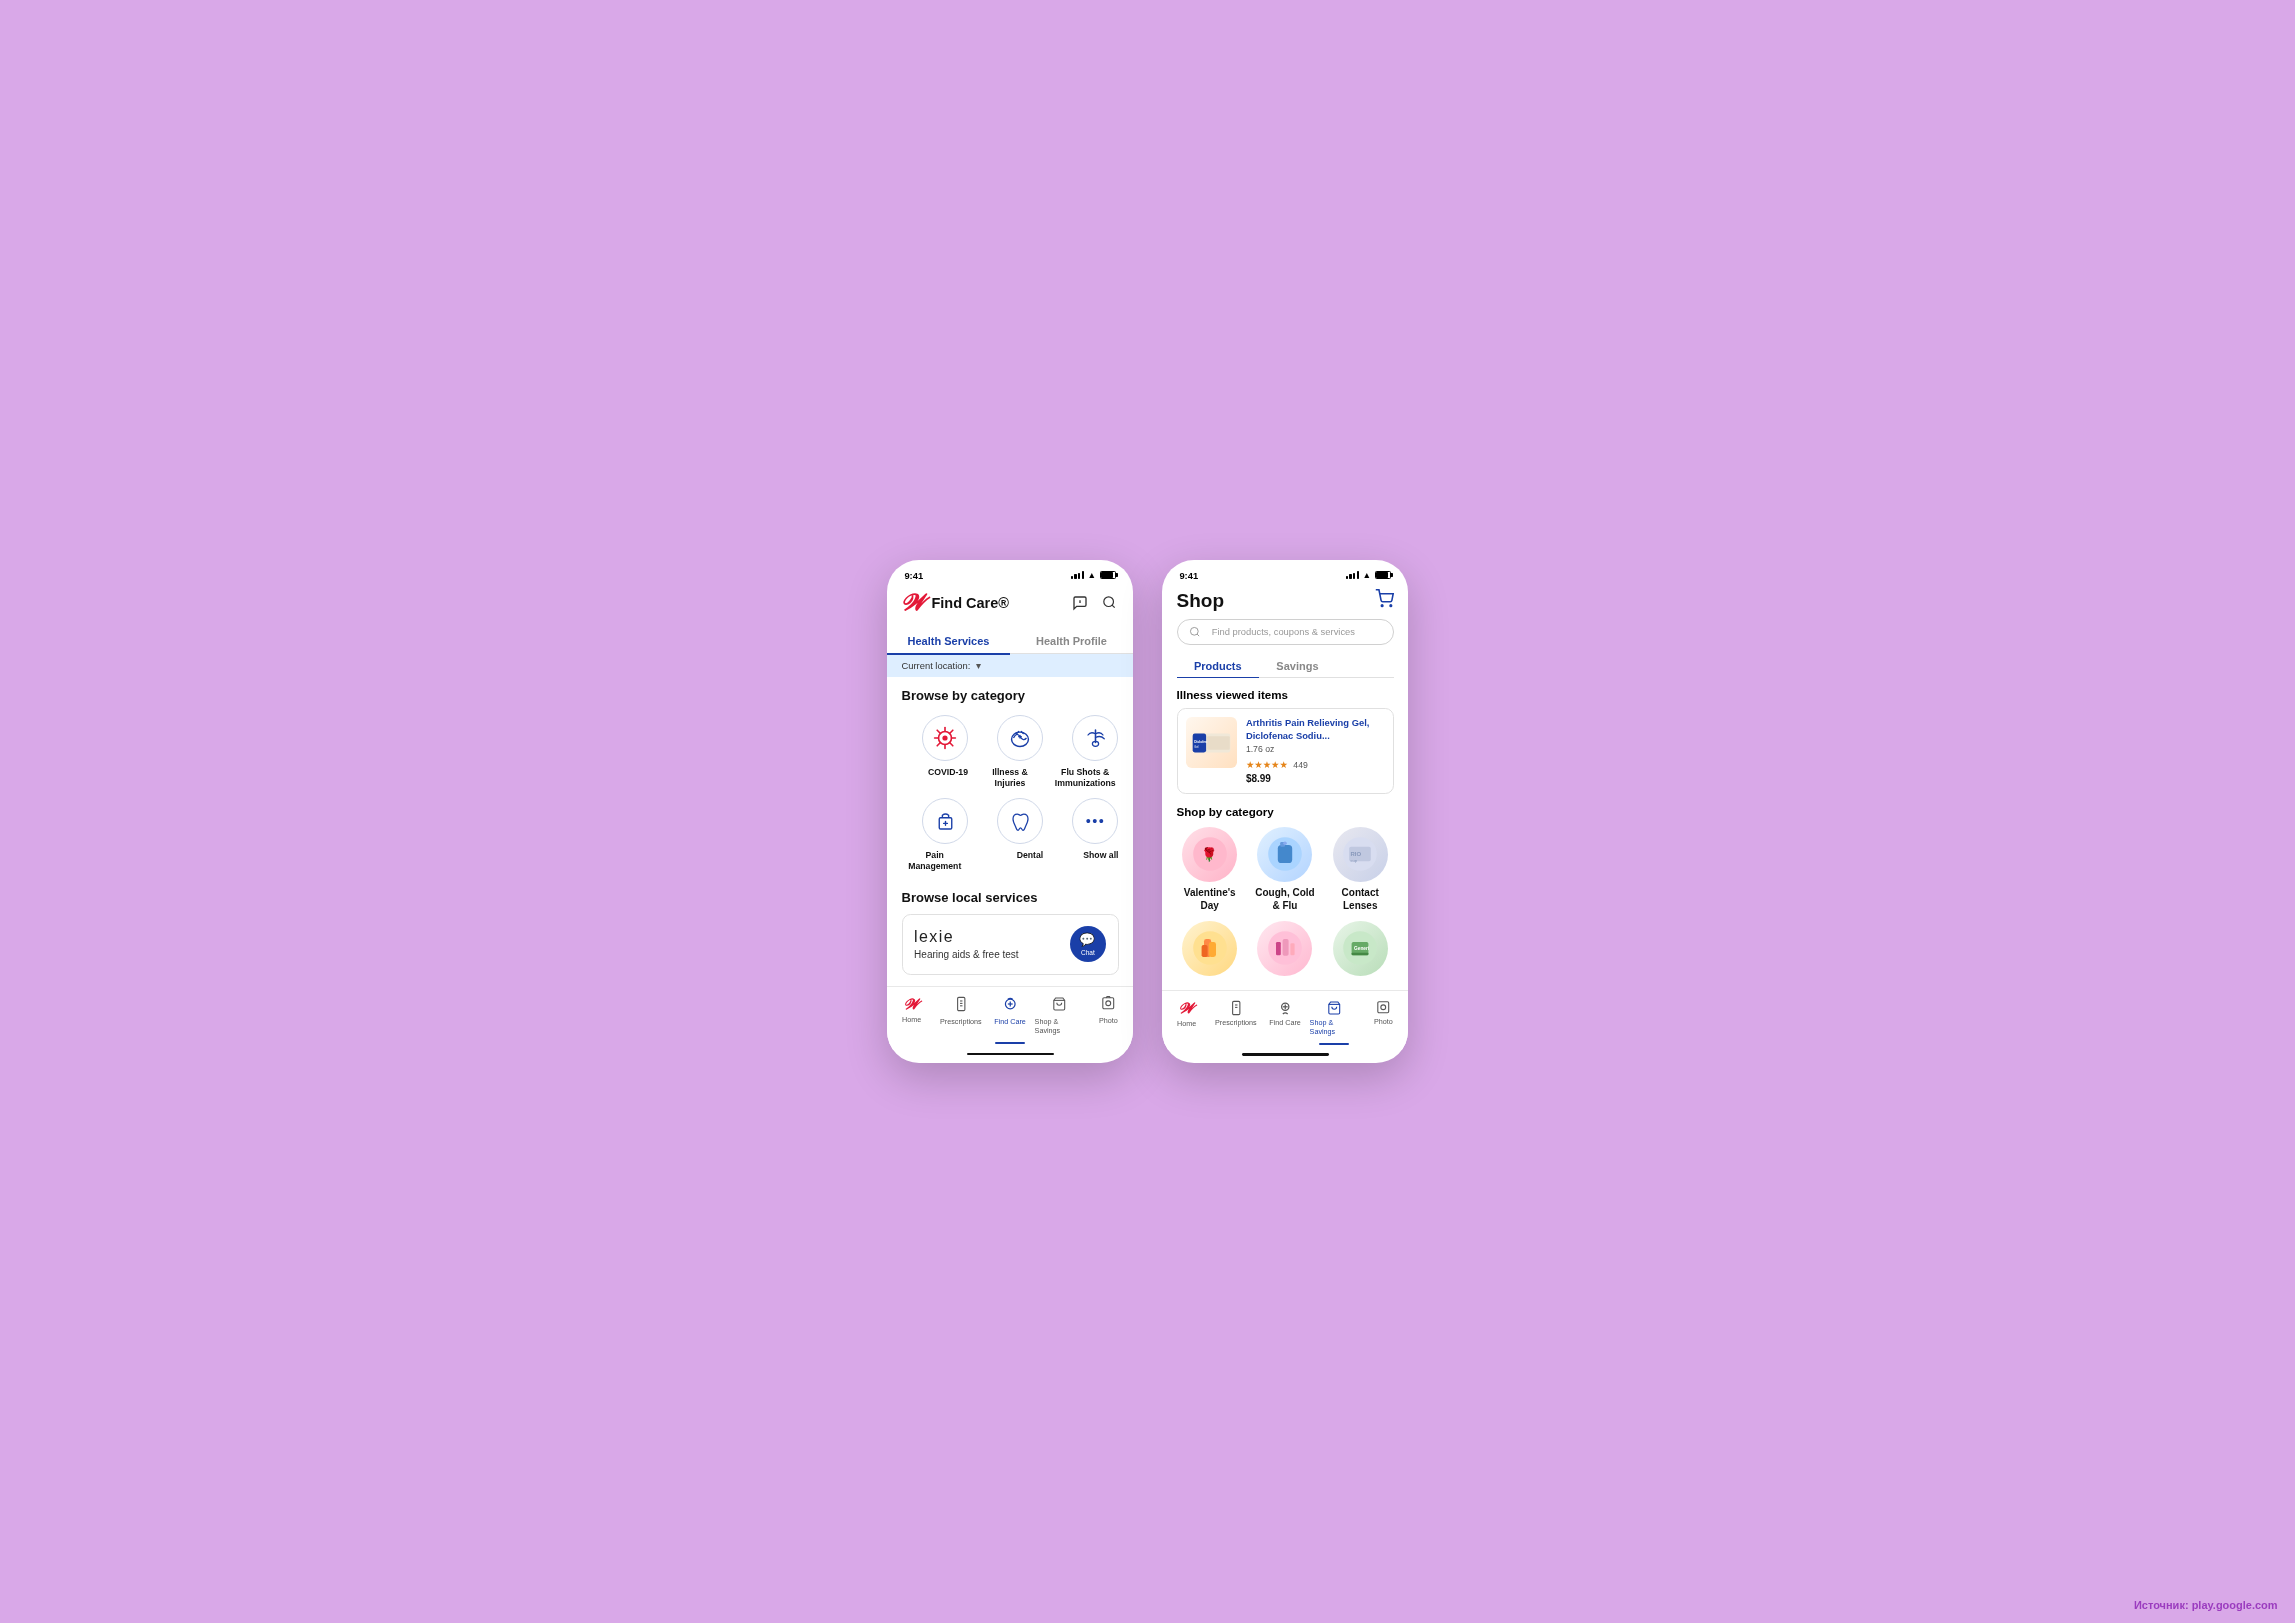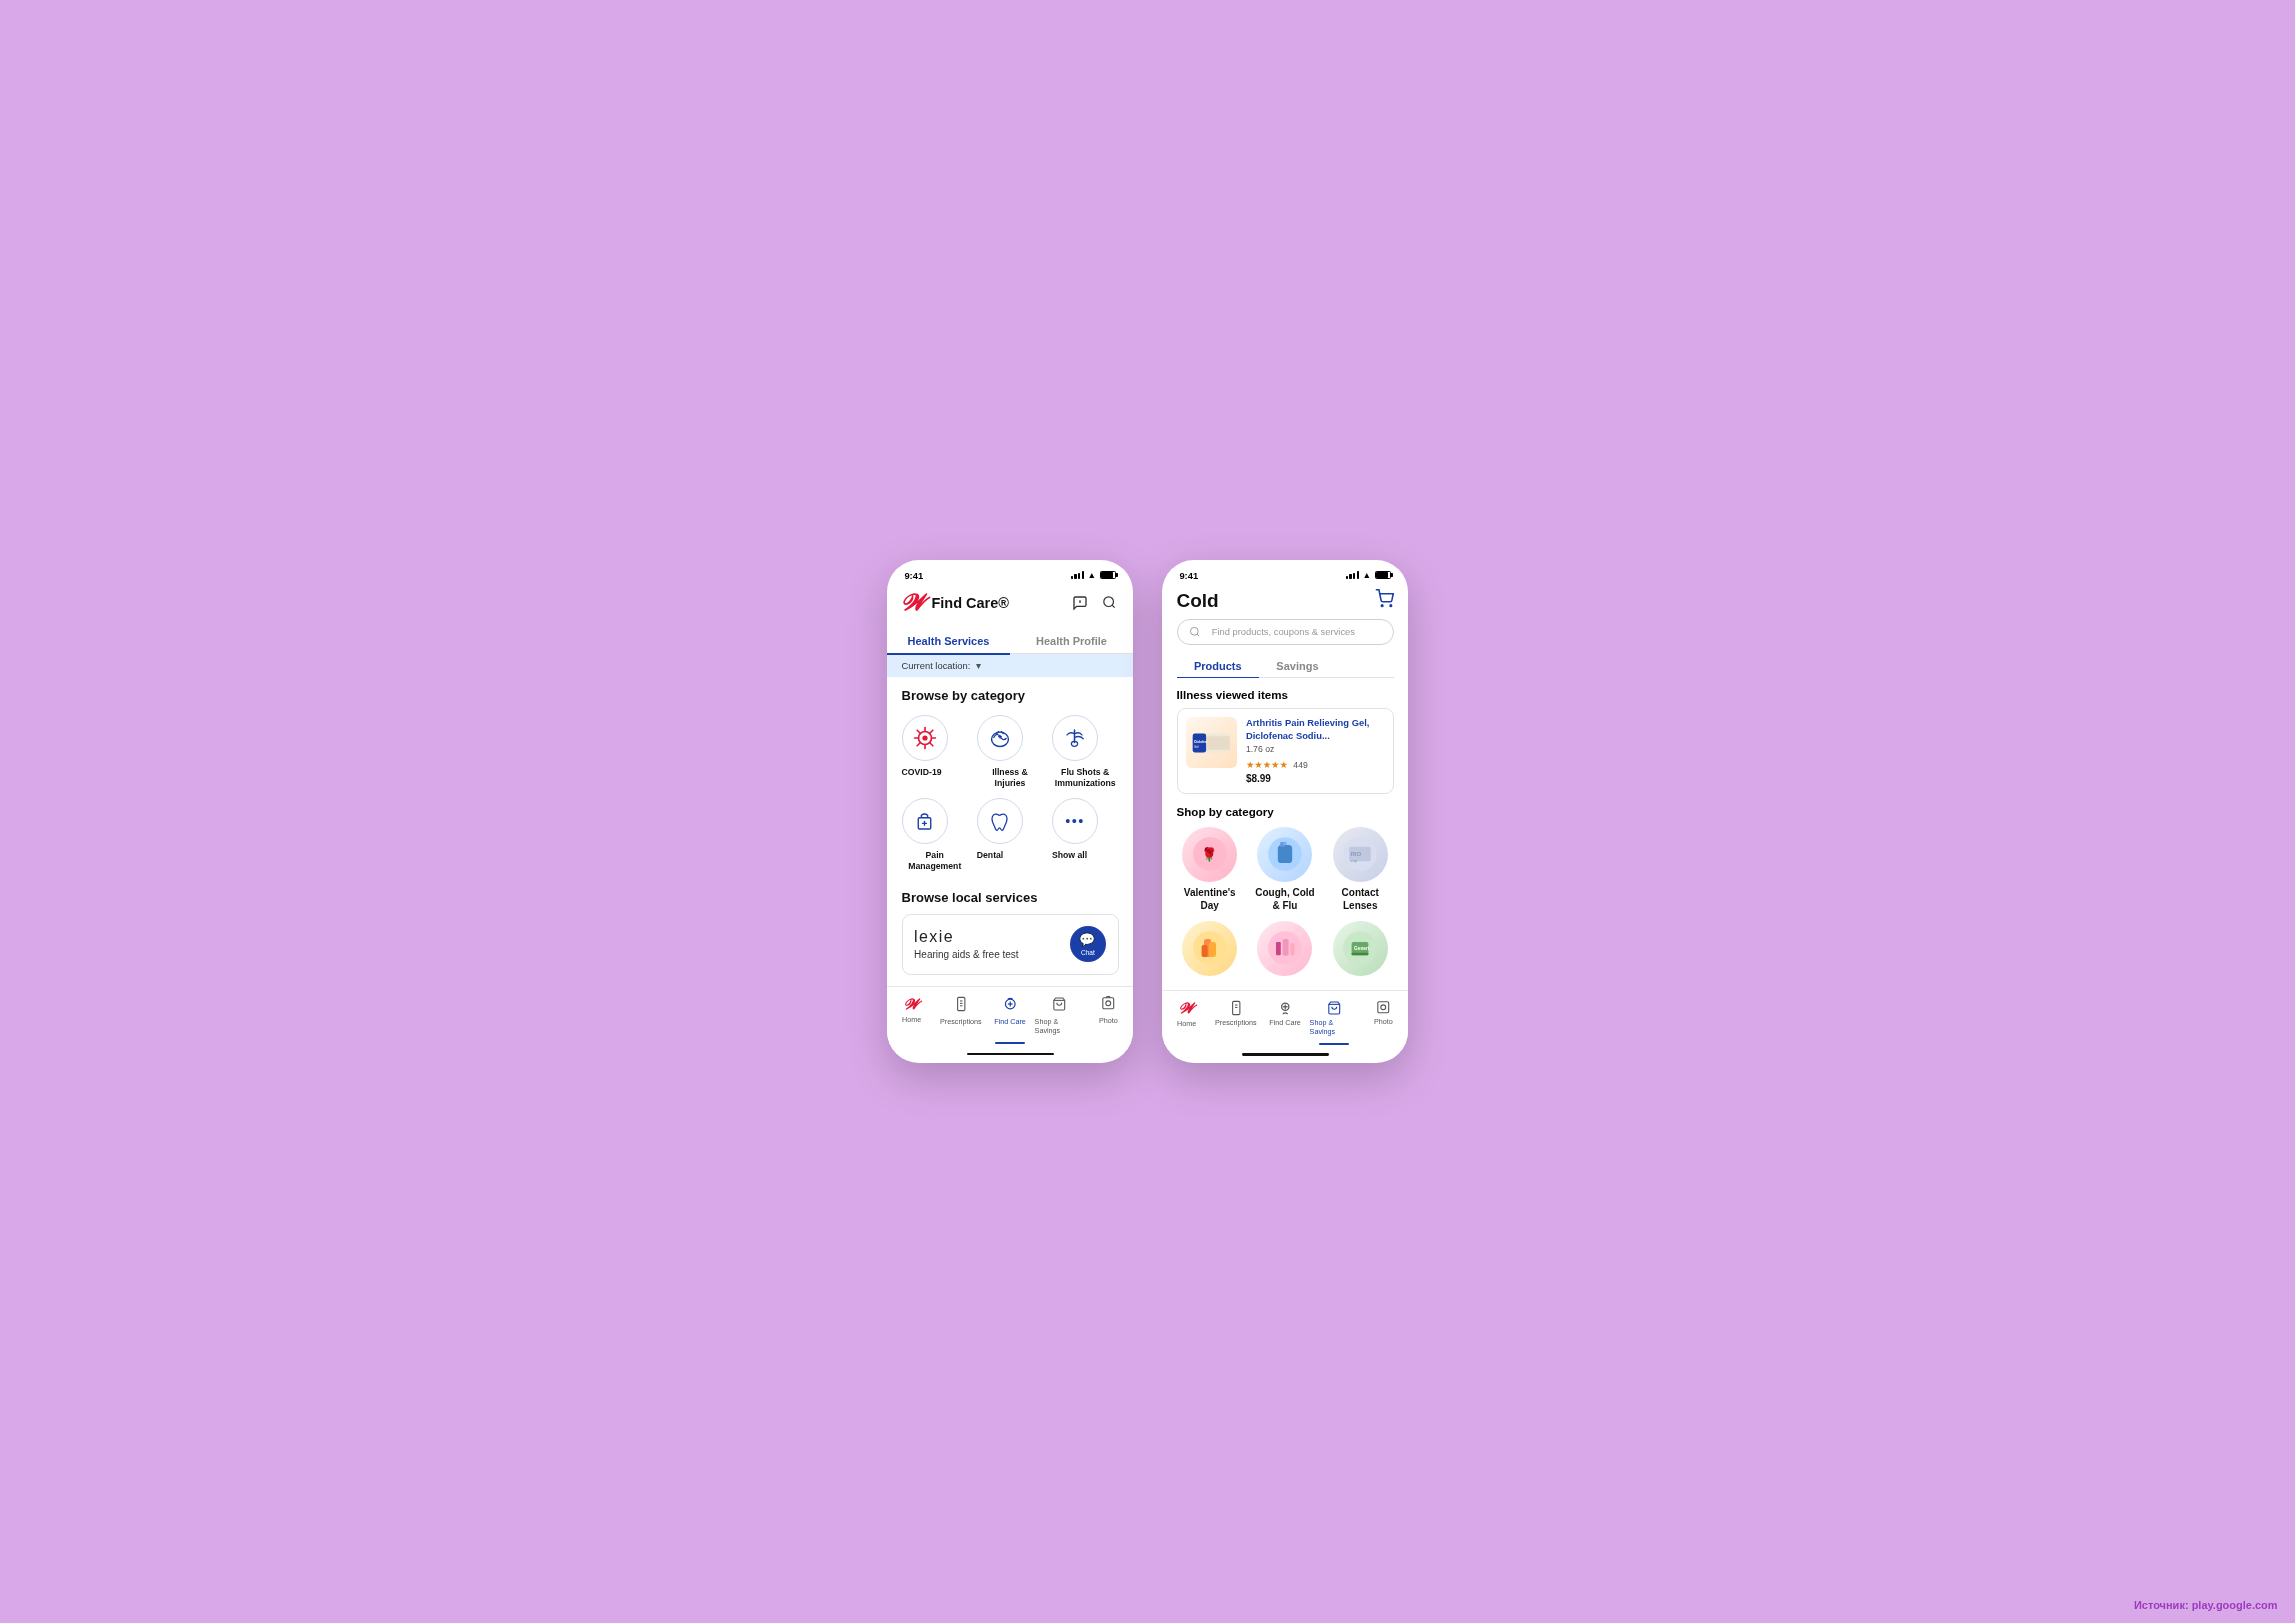--- a/index.html
+++ b/index.html
@@ -151,21 +151,21 @@
     }
     .category-grid {
       display: grid;
       grid-template-columns: repeat(3, 1fr);
       gap: 8.7px;
       margin-bottom: 17.4px;
     }
     .category-item {
       display: flex;
       flex-direction: column;
-      align-items: flex-start;
+      align-items: flex-end;
       gap: 5.8px;
       cursor: pointer;
     }
     .category-icon-circle {
       width: 46px; height: 46px;
       border-radius: 50%;
       border: 1.1px solid #d0d8e8;
       display: flex;
       align-items: center;
       justify-content: center;
@@ -623,21 +623,21 @@
           <div class="bar bar4"></div>
         </div>
         <span class="wifi-icon">▲</span>
         <div class="battery">
           <div class="battery-fill"></div>
         </div>
       </div>
     </div>
 
     <div class="shop-header">
-      <span class="shop-title">Cold</span>
+      <span class="shop-title">Shop</span>
       <span class="cart-icon">
         <svg width="19" height="19" viewBox="0 0 24 24" fill="none" stroke="#1a3fa8" stroke-width="2">
           <circle cx="9" cy="21" r="1"></circle>
             <circle cx="20" cy="21" r="1"></circle>
           <path d="M1 1h4l2.68 13.39a2 2 0 001.98 1.61h9.68a2 2 0 001.98-1.61L23 6H6"></path>
         </svg>
       </span>
     </div>
 
     <div class="search-bar">

